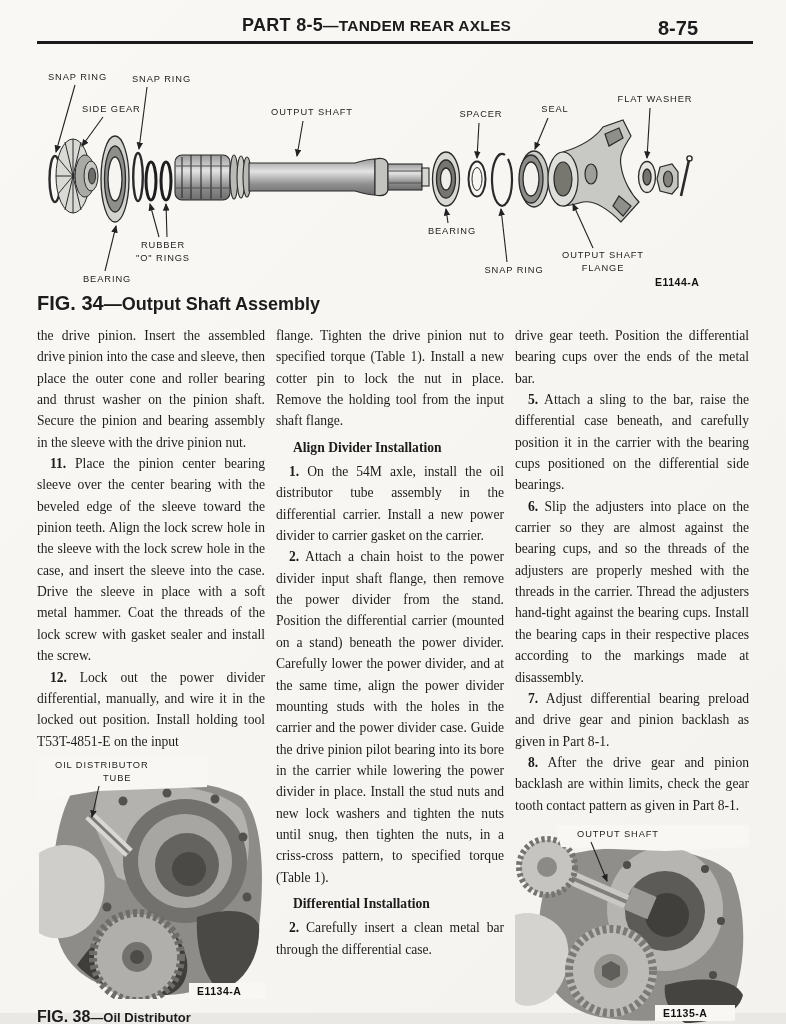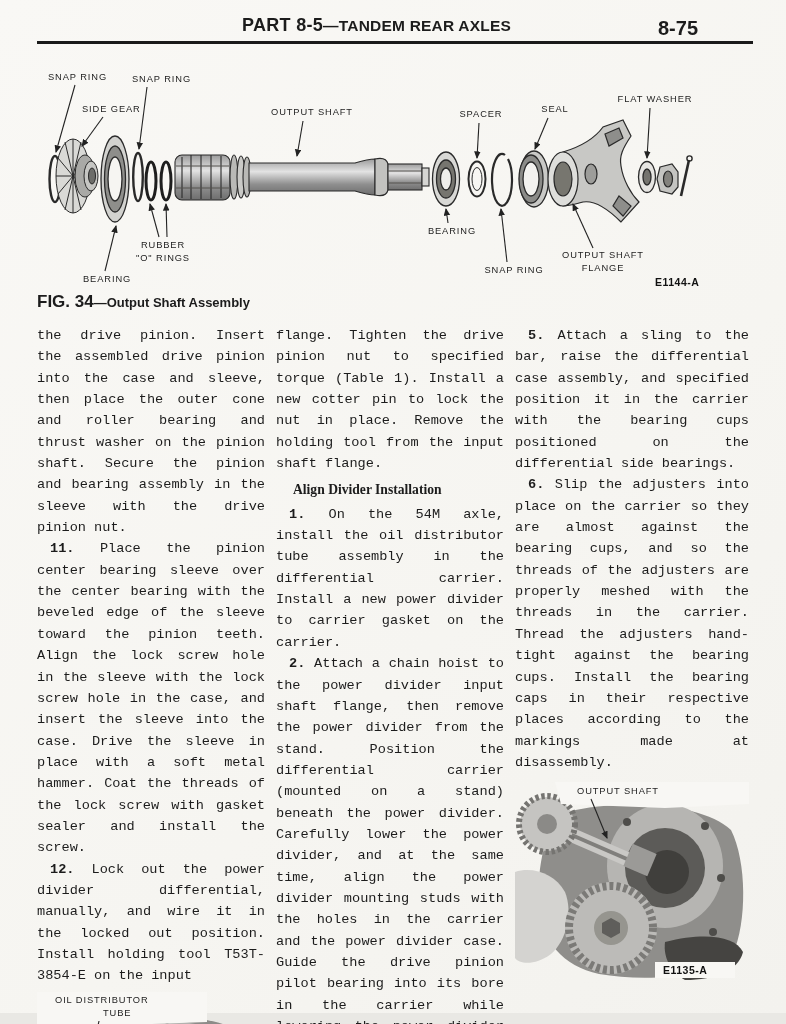--- a/index.html
+++ b/index.html
@@ -15,28 +15,28 @@
     font-family:"Liberation Sans", sans-serif; white-space:nowrap; }
   .hdr-part { font-size:18px; font-weight:800; letter-spacing:0.3px; }
   .hdr-rest { font-size:15.5px; font-weight:700; letter-spacing:0.2px; }
   .hdr-page { position:absolute; top:17px; right:88px;
     font-family:"Liberation Sans", sans-serif; font-size:20px; font-weight:800; }
   .hdr-rule { position:absolute; top:41px; left:37px; width:716px; height:2.5px; background:#1a1a1a; }
 
   
   .fig34 { position:absolute; top:54px; left:35px; width:716px; height:234px; }
   .fig34-cap { position:absolute; top:292px; left:37px; font-family:"Liberation Sans", sans-serif; }
-  .cap-fig { font-size:17px; font-weight:800; }
-  .cap-rest { font-size:13px; font-weight:700;text-align:center; }
+  .cap-fig { font-size:20px; font-weight:800; }
+  .cap-rest { font-size:18px; font-weight:700;text-align:center; }
 
   
   .cols { position:absolute; top:325px; left:37px; width:714px;
     display:grid; grid-template-columns:228px 228px 234px; column-gap:11px; }
   .col { font-size:13.6px; line-height:21.35px; text-align:justify; }
-  .para { margin:0;font-family:Liberation Mono, monospace; }
+  .para { margin:0; }
   .para.ind { text-indent:13px; }
   .para b { font-weight:700; }
   .subhead { font-weight:700; padding-left:17px; margin:5px 0 3px 0; text-align:left; }
 
   figure { margin:0; }
   .figcap { margin-top:3px; font-family:"Liberation Sans", sans-serif; line-height:18px; }
   .figcap .cap-fig { font-size:16px; }
   .figcap .cap-rest { font-size:13px; }
   .fig33 { margin-top:5px; }
   .fig35 { margin-top:9px; }
@@ -200,21 +200,21 @@
   </div>
   <div class="fig34-cap">
     <span class="cap-fig">FIG. 34</span><span class="cap-rest">—Output Shaft Assembly</span>
   </div>
 
   <div class="cols">
 
     <div class="col">
       <p class="para"><span>the drive pinion. Insert the assembled drive pinion into the case and sleeve, then place the outer cone and roller bearing and thrust washer on the pinion shaft. Secure the pinion and bearing assembly in the sleeve with the drive pinion nut.</span></p>
       <p class="para ind"><b>11.</b> <span>Place the pinion center bearing sleeve over the center bearing with the beveled edge of the sleeve toward the pinion teeth. Align the lock screw hole in the sleeve with the lock screw hole in the case, and insert the sleeve into the case. Drive the sleeve in place with a soft metal hammer. Coat the threads of the lock screw with gasket sealer and install the screw.</span></p>
-      <p class="para ind"><b>12.</b> <span>Lock out the power divider differential, manually, and wire it in the locked out position. Install holding tool T53T-3854-E on the input</span></p>
+      <p class="para ind"><b>12.</b> <span>Lock out the power divider differential, manually, and wire it in the locked out position. Install holding tool T53T-4851-E on the input</span></p>
 
       <figure class="fig33">
         <svg width="228" height="242" viewBox="0 0 228 242">
           <g>
             <path d="M38,30 C90,18 170,20 205,40 C226,60 228,120 222,170 C216,210 180,236 130,238 C80,240 38,224 24,190 C10,156 12,70 38,30 Z" fill="#8d8c89"></path>
             <path d="M60,34 C110,22 180,28 204,52 C216,74 214,110 200,130 L150,150 L80,120 L58,70 Z" fill="#b3b2af"></path>
             <circle cx="148" cy="104" r="62" fill="#72716e"></circle>
             <circle cx="148" cy="104" r="47" fill="#a7a6a3"></circle>
             <circle cx="150" cy="108" r="32" fill="#64635f"></circle>
             <circle cx="152" cy="112" r="17" fill="#4a4946"></circle>
@@ -252,22 +252,25 @@
       <p class="para"><span>flange. Tighten the drive pinion nut to specified torque (Table 1). Install a new cotter pin to lock the nut in place. Remove the holding tool from the input shaft flange.</span></p>
       <h4 class="subhead">Align Divider Installation</h4>
       <p class="para ind"><b>1.</b> <span>On the 54M axle, install the oil distributor tube assembly in the differential carrier. Install a new power divider to carrier gasket on the carrier.</span></p>
       <p class="para ind"><b>2.</b> <span>Attach a chain hoist to the power divider input shaft flange, then remove the power divider from the stand. Position the differential carrier (mounted on a stand) beneath the power divider. Carefully lower the power divider, and at the same time, align the power divider mounting studs with the holes in the carrier and the power divider case. Guide the drive pinion pilot bearing into its bore in the carrier while lowering the power divider in place. Install the stud nuts and new lock washers and tighten the nuts until snug, then tighten the nuts, in a criss-cross pattern, to specified torque (Table 1).</span></p>
       <h4 class="subhead">Differential Installation</h4>
       <p class="para ind"><b>2.</b> <span>Carefully insert a clean metal bar through the differential case.</span></p>
 
     </div>
 
     <div class="col">
-      <p class="para ind"><b>5.</b> <span>Attach a sling to the bar, raise the differential case assembly, and specified position it in the carrier with the bearing cups positioned on the differential side bearings.</span></p>
+      <p class="para"><span>drive gear teeth. Position the differential bearing cups over the ends of the metal bar.</span></p>
+      <p class="para ind"><b>5.</b> <span>Attach a sling to the bar, raise the differential case beneath, and carefully position it in the carrier with the bearing cups positioned on the differential side bearings.</span></p>
       <p class="para ind"><b>6.</b> <span>Slip the adjusters into place on the carrier so they are almost against the bearing cups, and so the threads of the adjusters are properly meshed with the threads in the carrier. Thread the adjusters hand-tight against the bearing cups. Install the bearing caps in their respective places according to the markings made at disassembly.</span></p>
+      <p class="para ind"><b>7.</b> <span>Adjust differential bearing preload and drive gear and pinion backlash as given in Part 8-1.</span></p>
+      <p class="para ind"><b>8.</b> <span>After the drive gear and pinion backlash are within limits, check the gear tooth contact pattern as given in Part 8-1.</span></p>
 
       <figure class="fig35">
         <svg width="234" height="200" viewBox="0 0 234 200">
           <g>
             <path d="M50,30 C110,16 190,22 216,48 C232,80 232,140 218,172 C196,196 130,200 84,192 C48,184 26,160 24,120 C22,84 30,46 50,30 Z" fill="#8f8e8b"></path>
             <ellipse cx="150" cy="84" rx="58" ry="62" fill="#b6b5b2"></ellipse>
             <circle cx="150" cy="86" r="40" fill="#5c5b58"></circle>
             <circle cx="152" cy="90" r="22" fill="#403f3c"></circle>
             <circle cx="112" cy="40" r="4" fill="#4e4d4a"></circle>
               <circle cx="190" cy="44" r="4" fill="#4e4d4a"></circle>

